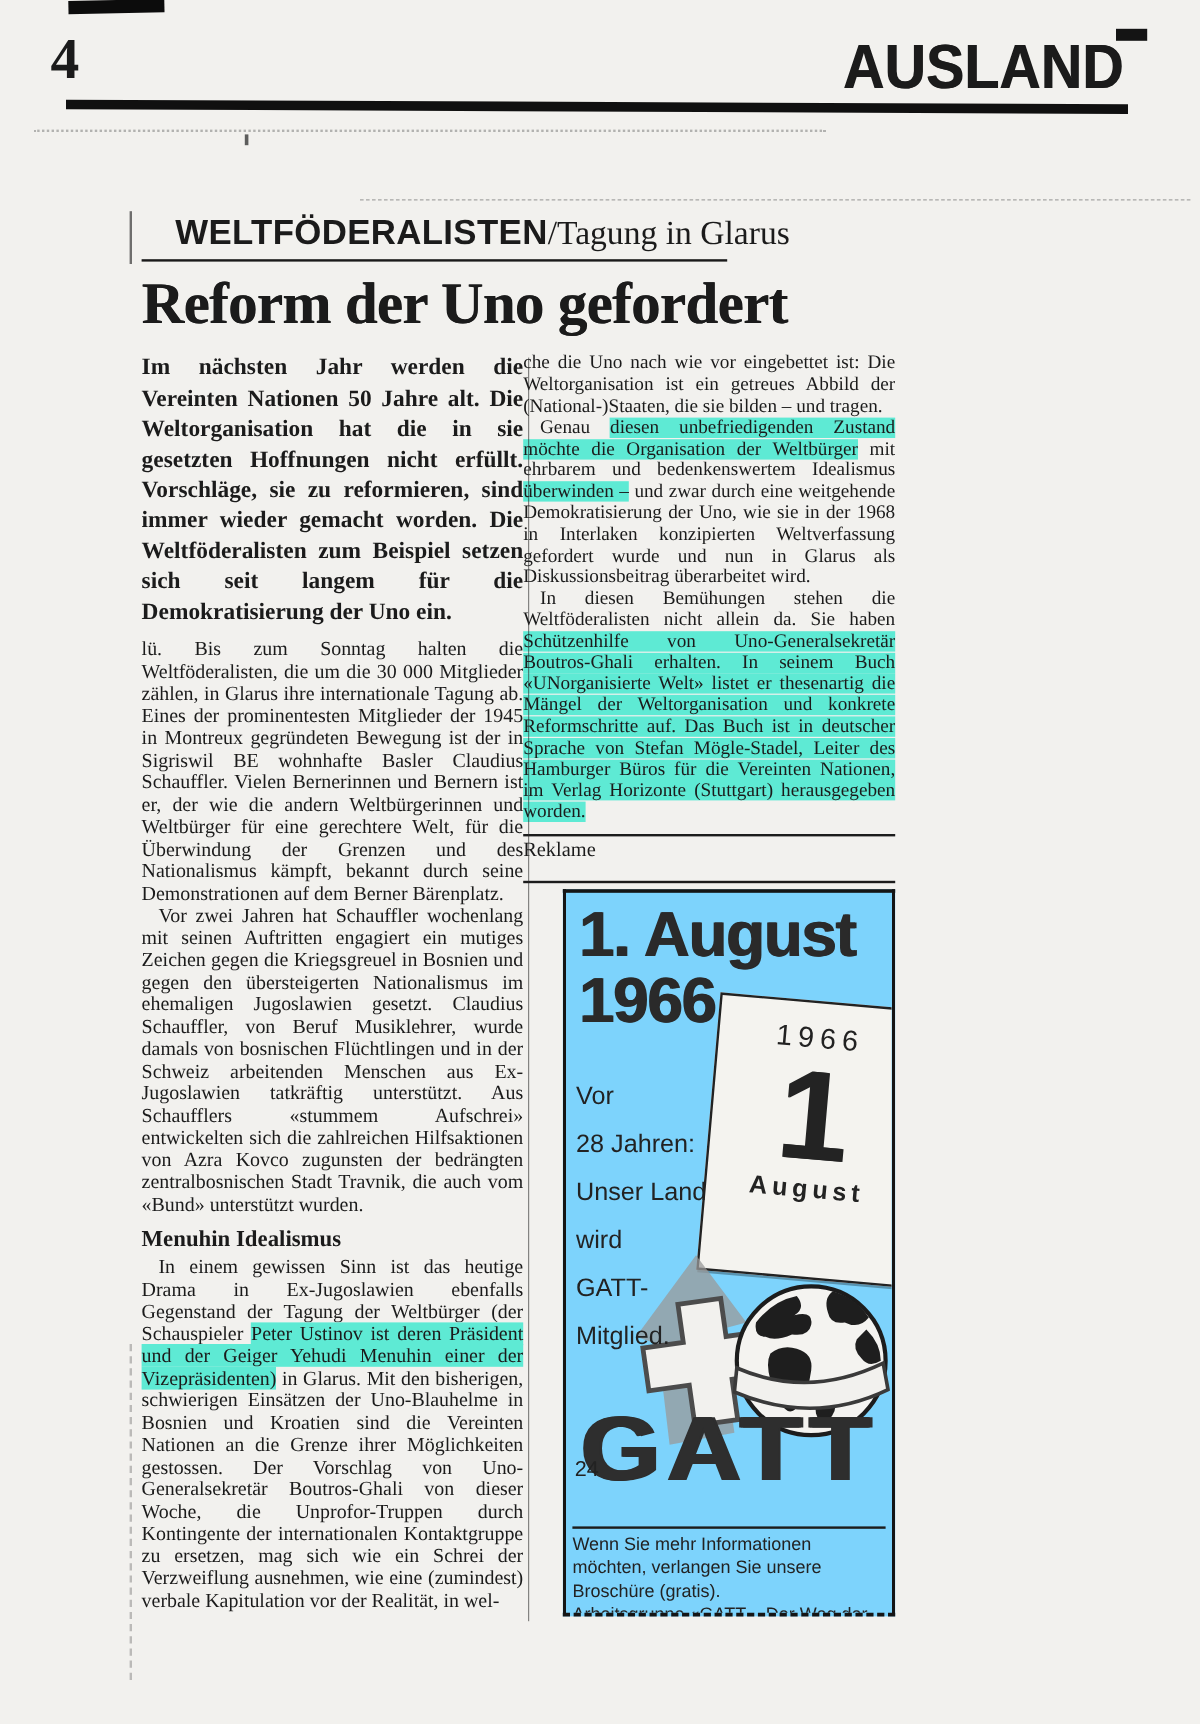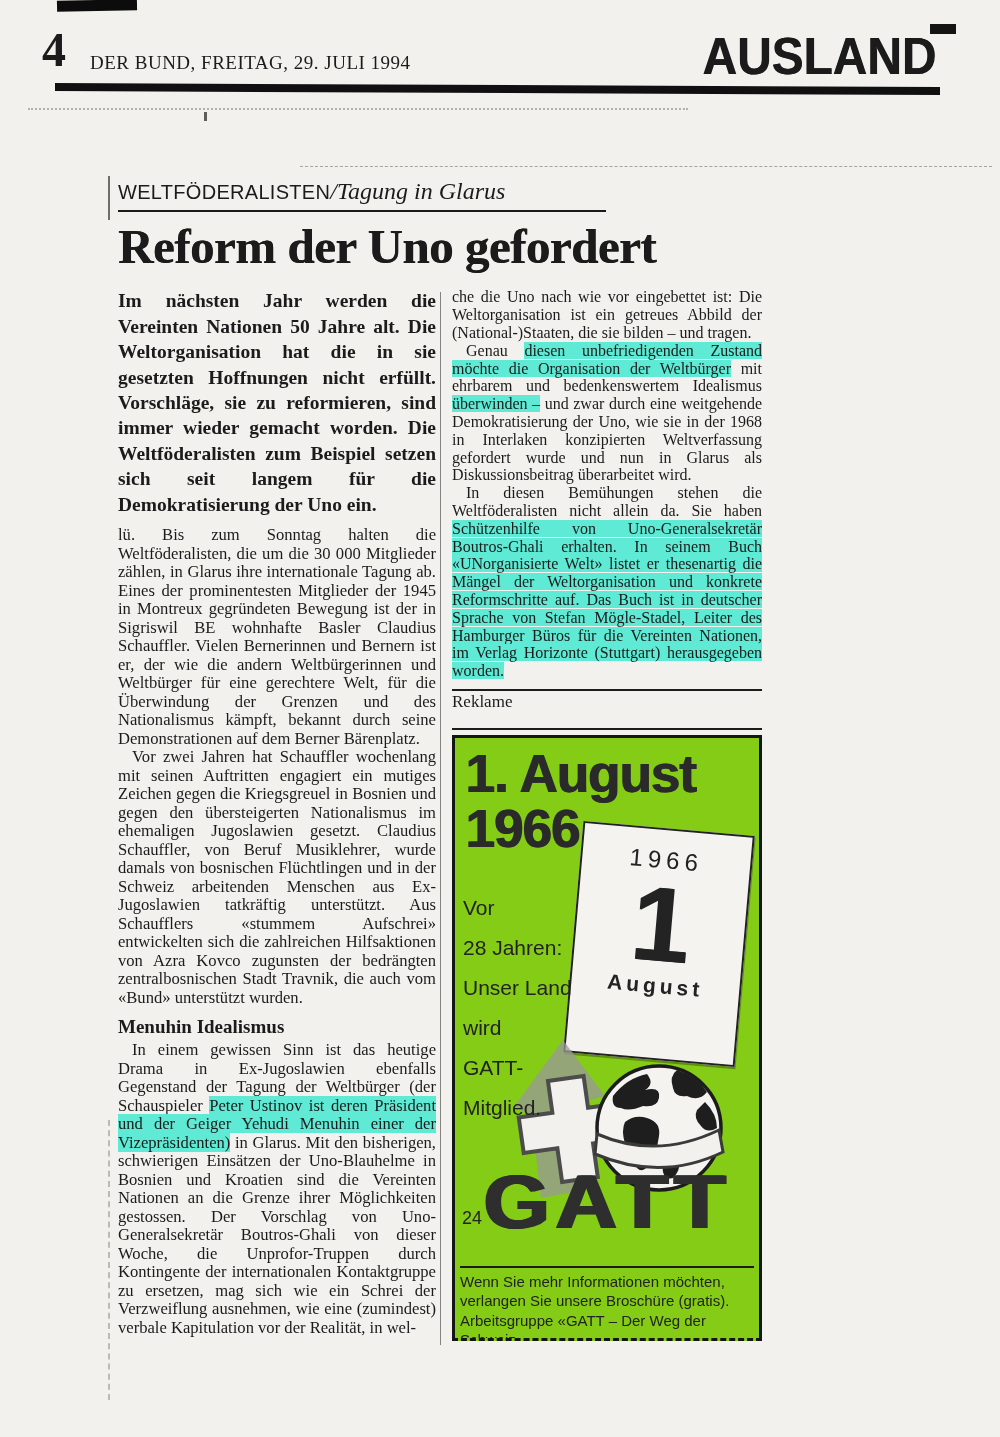--- a/index.html
+++ b/index.html
@@ -19,41 +19,41 @@
   .page-num{position:absolute;left:42px;top:22px;font-size:48px;font-weight:bold;}
   .masthead-title{position:absolute;left:90px;top:52px;font-size:19px;letter-spacing:.5px;}
   .section-title{position:absolute;right:64px;top:26px;font-family:"Liberation Sans",sans-serif;
                  font-weight:bold;font-size:52px;letter-spacing:0;transform:scaleX(.92);transform-origin:right;
                  text-shadow:.6px 0 currentColor;}
   .thick-rule{position:absolute;left:55px;right:60px;top:85px;height:8px;background:#101010;transform:rotate(.25deg);}
 
   
   .article{position:absolute;left:118px;top:178px;width:646px;}
   .kicker{width:488px;border-bottom:2px solid #1a1a1a;padding-bottom:5px;white-space:nowrap;}
-  .kicker-bold{font-family:"Liberation Sans",sans-serif;font-weight:normal;font-size:20px;letter-spacing:.3px;}
-  .kicker-rest{font-size:24px;font-style:italic;}
+  .kicker-bold{font-family:"Liberation Sans",sans-serif;font-weight:bold;font-size:29px;letter-spacing:.3px;margin-left:28px;}
+  .kicker-rest{font-size:28px;}
   h1.headline{margin:9px 0 16px;font-size:49px;font-weight:bold;letter-spacing:-.5px;line-height:1.05;
               text-shadow:.4px 0 currentColor;}
-  .columns{position:relative;display:flex;gap:16px;}
+  .columns{position:relative;display:flex;gap:0;}
   .col-divider{position:absolute;left:322px;top:4px;bottom:-4px;width:1px;background:rgba(40,40,40,.55);}
   .col-left{width:318px;}
   .col-right{width:310px;}
   p{margin:0;text-align:justify;hyphens:auto;}
   .lead{font-weight:bold;font-size:19.5px;line-height:25.4px;margin-bottom:9px;}
   .col-left p.body{font-size:16.6px;line-height:18.5px;}
   .col-right p.body{font-size:16px;line-height:17.8px;}
   p.indent{text-indent:14px;}
   h3.subhead{margin:9px 0 3px;font-size:19px;font-weight:bold;}
   .hl{background:#5eead4;box-decoration-break:clone;-webkit-box-decoration-break:clone;}
 
   
   .reklame{margin-top:9px;border-top:2px solid #1c1c1c;border-bottom:2px solid #1c1c1c;
            font-size:17px;padding:1px 0 16px;}
   .ad{position:relative;margin-top:5px;height:600px;border:3px solid #151515;border-bottom-style:dashed;
-      font-family:"Liberation Sans",sans-serif;overflow:hidden;background:#84cc16;}
+      font-family:"Liberation Sans",sans-serif;overflow:hidden;background:#7dd3fc;margin-left:33px;}
   .ad-title{position:absolute;left:10px;top:8px;z-index:4;font-weight:bold;font-size:53px;line-height:55px;
             letter-spacing:-1px;color:#2a2a2a;text-shadow:1.2px 0 currentColor;}
   .ad-title span{display:block;}
   .ad-side{position:absolute;left:8px;top:150px;z-index:4;font-size:21px;line-height:40px;color:#222;}
   .calendar{position:absolute;left:118px;top:90px;width:168px;height:228px;background:#f4f3ef;
             border:2px solid #222;transform:rotate(5deg);text-align:center;z-index:1;
             box-shadow:1px 2px 0 rgba(0,0,0,.3);}
   .calendar-year{font-size:24px;letter-spacing:5px;margin-top:16px;color:#222;}
   .calendar-day{font-size:106px;font-weight:bold;line-height:92px;margin-top:4px;color:#232323;
                 text-shadow:1px 0 currentColor;}
@@ -75,21 +75,20 @@
 
   <div class="scan-strip-1"></div>
   <div class="scan-strip-2"></div>
   <div class="scan-dotline-1"></div>
   <div class="scan-dotline-2"></div>
   <div class="scan-vmark"></div>
   <div class="scan-vdash"></div>
   <div class="scan-speck"></div>
 
   <div class="page-num">4</div>
-  <div class="masthead-title">DER BUND, FREITAG, 29. JULI 1994</div>
   <div class="section-title">AUSLAND</div>
   <div class="thick-rule"></div>
 
   <main class="article">
     <div class="kicker">
       <span class="kicker-bold">WELTFÖDERALISTEN</span><span class="kicker-rest">/Tagung in Glarus</span>
     </div>
     <h1 class="headline">Reform der Uno gefordert</h1>
 
     <div class="columns">

